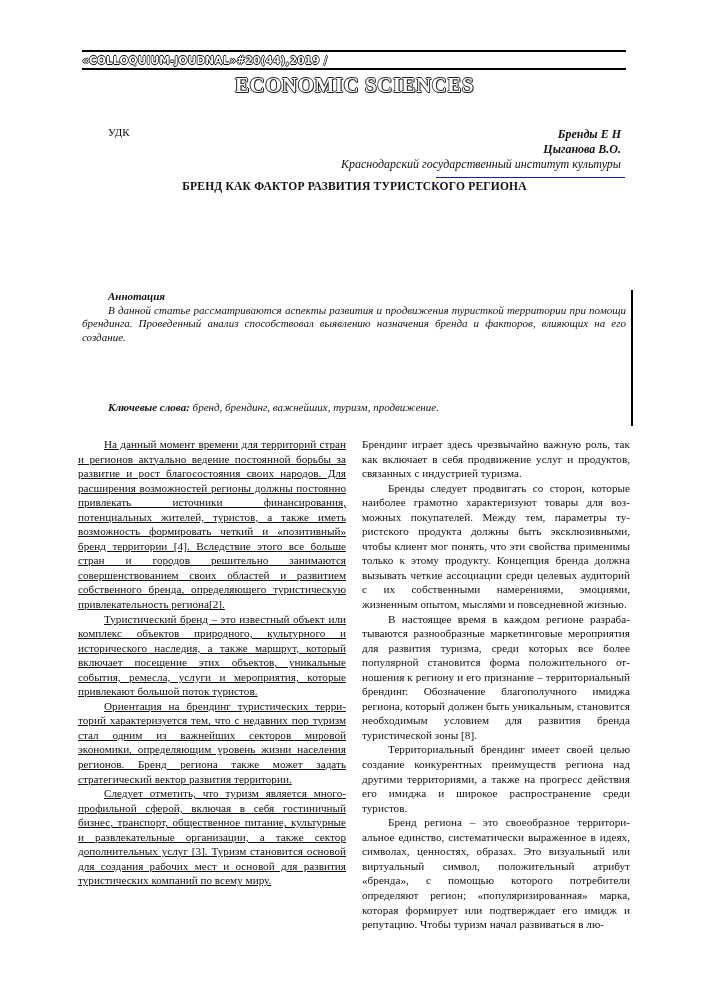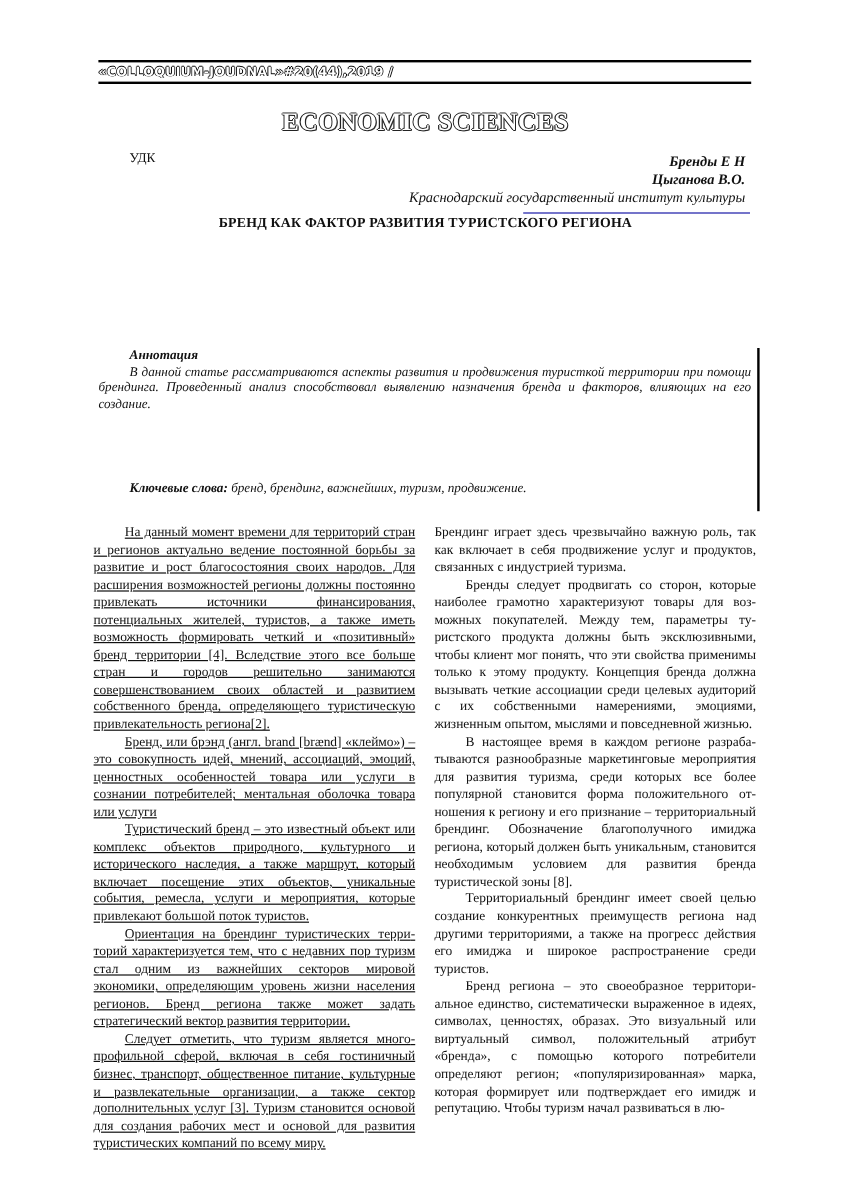--- a/index.html
+++ b/index.html
@@ -13,21 +13,20 @@
     font-family: "DejaVu Sans", sans-serif; font-weight: bold; font-size: 10.5px;
     letter-spacing: 0.2px; color: #fff; line-height: 16px;
     text-shadow: -0.7px 0 #000, 0.7px 0 #000, 0 -0.7px #000, 0 0.7px #000;
     white-space: nowrap;
   }
   .section-title {
     position: absolute; left: 0; width: 709px; top: 72px; text-align: center;
     font-family: "Liberation Serif", serif; font-weight: bold; font-size: 21px;
     letter-spacing: 0.5px; color: #fff; line-height: 26px;
     text-shadow: -0.9px 0 #222, 0.9px 0 #222, 0 -0.9px #222, 0 0.9px #222, 1px 1px #555;
-    margin-top: 16px;
   }
   .udk { position: absolute; left: 108px; top: 110px; font-size: 11px; margin-top: 16px; }
   .authors {
     position: absolute; right: 88px; top: 127px; text-align: right;
     font-size: 12px; line-height: 15px;
   }
   .authors .name { font-weight: bold; font-style: italic; }
   .authors .inst { font-style: italic; }
   .blue-line { position: absolute; left: 436px; top: 177px; width: 189px; height: 1px; background: #1a1aa8; }
   .article-title {
@@ -79,21 +78,20 @@
   <div class="head">Аннотация</div>
   <div class="body">В данной статье рассматриваются аспекты развития и продвижения туристкой территории при помощи брендинга. Проведенный анализ способствовал выявлению назначения бренда и факторов, влия­ющих на его создание.</div>
 </div>
 
 <div class="vline"></div>
 
 <div class="keywords"><b>Ключевые слова:</b><span> бренд, брендинг, важнейших, туризм, продвижение.</span></div>
 
 <div class="col col-left">
   <p>На данный момент времени для территорий стран и регионов актуально ведение постоянной борьбы за развитие и рост благосостояния своих народов. Для расширения возможностей регионы должны постоянно привлекать источники финанси­рования, потенциальных жителей, туристов, а также иметь возможность формировать четкий и «позитивный» бренд территории [4]. Вследствие этого все больше стран и городов решительно зани­маются совершенствованием своих областей и раз­витием собственного бренда, определяющего тури­стическую привлекательность региона[2].</p>
-  <p>Бренд, или брэнд (англ. brand [brænd] «клеймо») – это совокупность идей, мнений, ассо­циаций, эмоций, ценностных особенностей товара или услуги в сознании потребителей; ментальная оболочка товара или услуги</p>
   <p>Туристический бренд – это известный объект или комплекс объектов природного, культурного и исторического наследия, а также маршрут, который включает посещение этих объектов, уникальные события, ремесла, услуги и мероприятия, которые привлекают большой поток туристов.</p>
   <p>Ориентация на брендинг туристических терри­торий характеризуется тем, что с недавних пор ту­ризм стал одним из важнейших секторов мировой экономики, определяющим уровень жизни населе­ния регионов. Бренд региона также может задать стратегический вектор развития территории.</p>
   <p>Следует отметить, что туризм является много­профильной сферой, включая в себя гостиничный бизнес, транспорт, общественное питание, культур­ные и развлекательные организации, а также сектор дополнительных услуг [3]. Туризм становится ос­новой для создания рабочих мест и основой для раз­вития туристических компаний по всему миру.</p>
 </div>
 
 <div class="col col-right">
   <p class="cont">Брендинг играет здесь чрезвычайно важную роль, так как включает в себя продвижение услуг и про­дуктов, связанных с индустрией туризма.</p>
   <p>Бренды следует продвигать со сторон, которые наиболее грамотно характеризуют товары для воз­можных покупателей. Между тем, параметры ту­ристского продукта должны быть эксклюзивными, чтобы клиент мог понять, что эти свойства приме­нимы только к этому продукту. Концепция бренда должна вызывать четкие ассоциации среди целевых аудиторий с их собственными намерениями, эмо­циями, жизненным опытом, мыслями и повседнев­ной жизнью.</p>
   <p>В настоящее время в каждом регионе разраба­тываются разнообразные маркетинговые меропри­ятия для развития туризма, среди которых все более популярной становится форма положительного от­ношения к региону и его признание – территори­альный брендинг. Обозначение благополучного имиджа региона, который должен быть уникаль­ным, становится необходимым условием для разви­тия бренда туристической зоны [8].</p>
   <p>Территориальный брендинг имеет своей це­лью создание конкурентных преимуществ региона над другими территориями, а также на прогресс действия его имиджа и широкое распространение среди туристов.</p>

